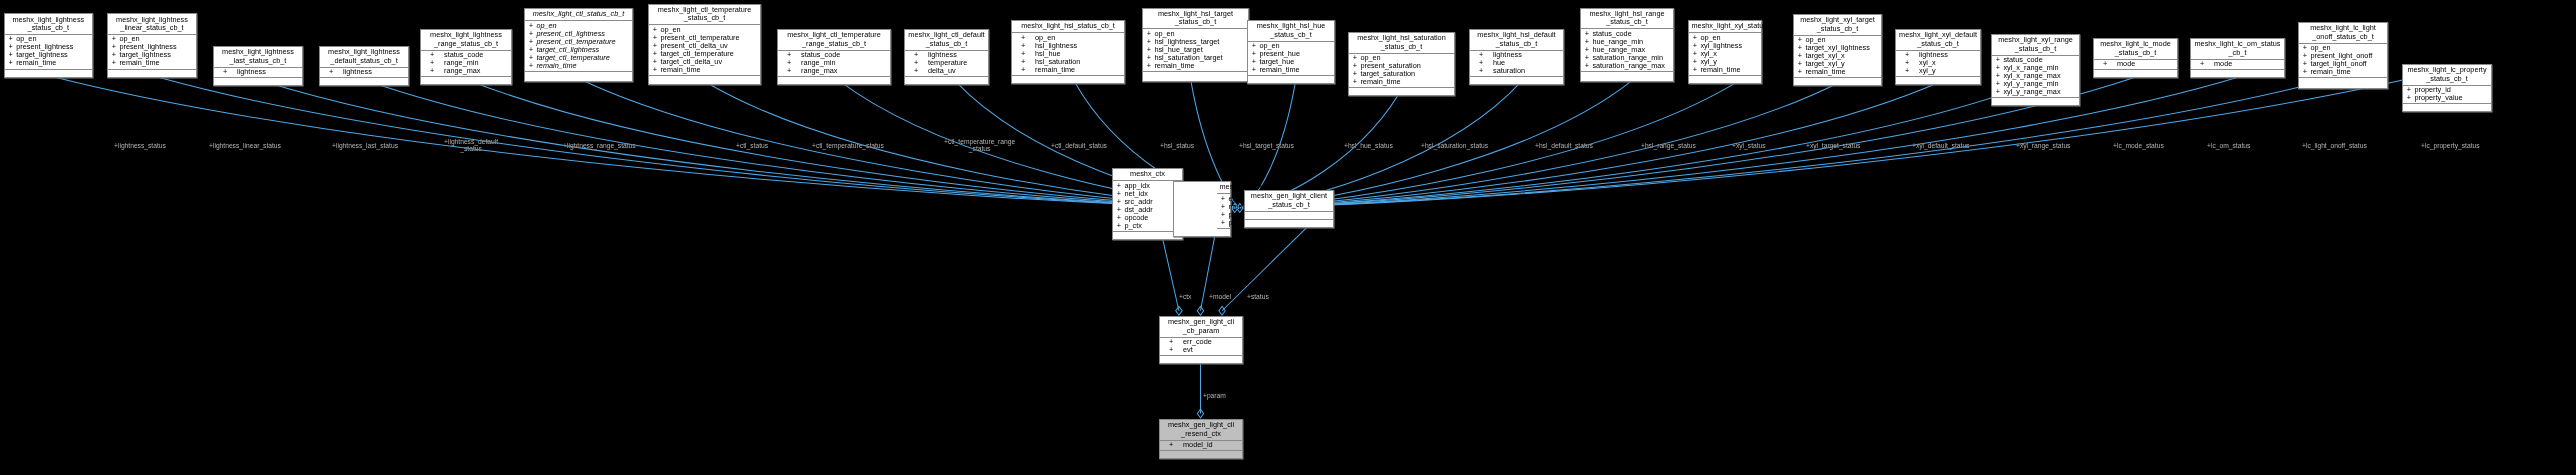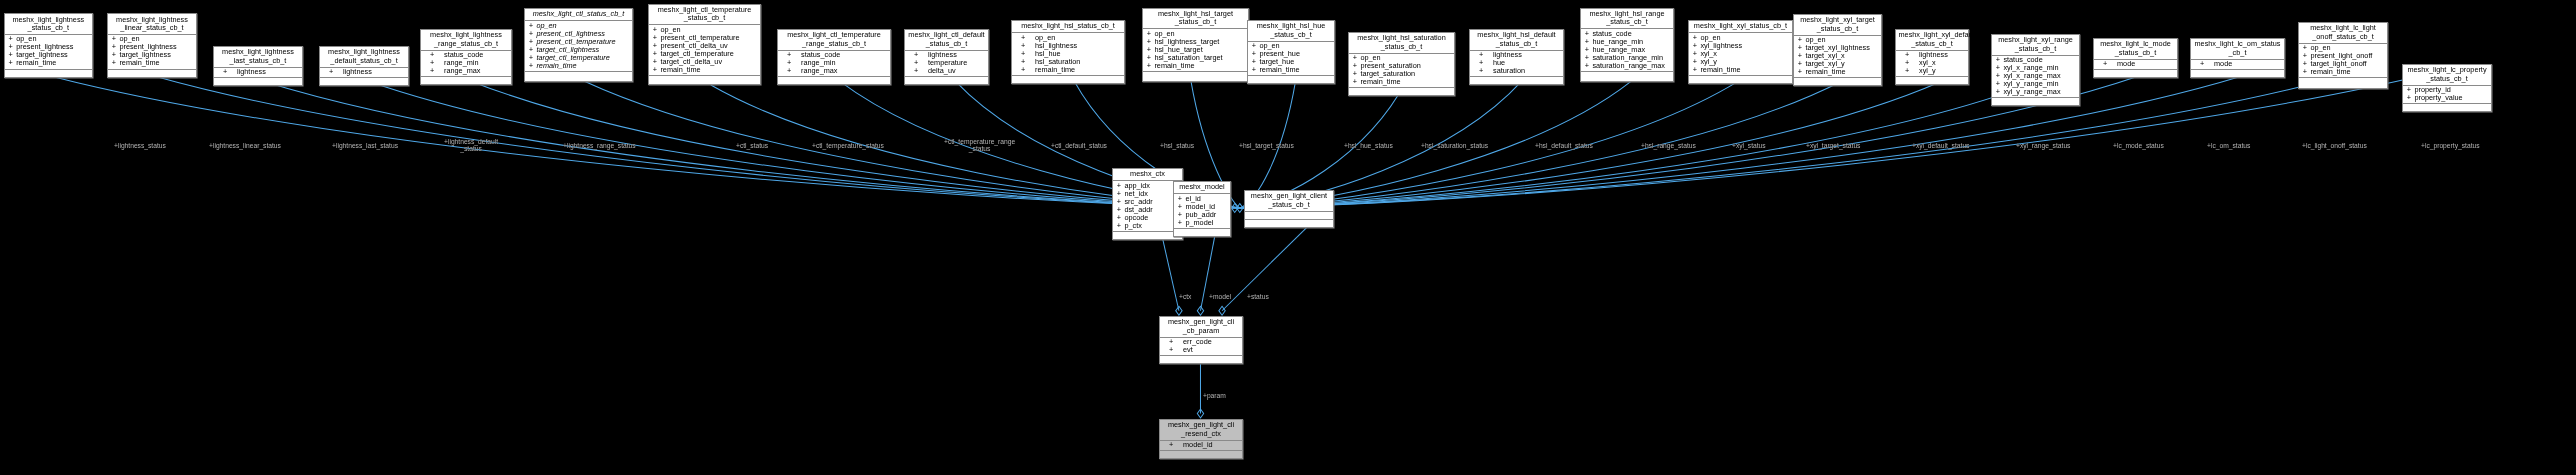--- a/index.html
+++ b/index.html
@@ -224,21 +224,21 @@
 _status_cb_t</div>
       <div class="fields">
         <div class="f"><span class="vis">+</span><span>status_code</span></div>
         <div class="f"><span class="vis">+</span><span>hue_range_min</span></div>
         <div class="f"><span class="vis">+</span><span>hue_range_max</span></div>
         <div class="f"><span class="vis">+</span><span>saturation_range_min</span></div>
         <div class="f"><span class="vis">+</span><span>saturation_range_max</span></div>
       </div>
       <div class="methods"></div>
     </div>
-    <div class="node" style="left: 1688px; top: 20px; width: 105px; min-height: 61px;">
+    <div class="node" style="left: 1688px; top: 20px; width: 74px; min-height: 61px;">
       <div class="title">meshx_light_xyl_status_cb_t</div>
       <div class="fields">
         <div class="f"><span class="vis">+</span><span>op_en</span></div>
         <div class="f"><span class="vis">+</span><span>xyl_lightness</span></div>
         <div class="f"><span class="vis">+</span><span>xyl_x</span></div>
         <div class="f"><span class="vis">+</span><span>xyl_y</span></div>
         <div class="f"><span class="vis">+</span><span>remain_time</span></div>
       </div>
       <div class="methods"></div>
     </div>
@@ -247,21 +247,21 @@
 _status_cb_t</div>
       <div class="fields">
         <div class="f"><span class="vis">+</span><span>op_en</span></div>
         <div class="f"><span class="vis">+</span><span>target_xyl_lightness</span></div>
         <div class="f"><span class="vis">+</span><span>target_xyl_x</span></div>
         <div class="f"><span class="vis">+</span><span>target_xyl_y</span></div>
         <div class="f"><span class="vis">+</span><span>remain_time</span></div>
       </div>
       <div class="methods"></div>
     </div>
-    <div class="node center-fields" style="left: 1895px; top: 29px; width: 74px; min-height: 52px;">
+    <div class="node center-fields" style="left: 1895px; top: 29px; width: 86px; min-height: 52px;">
       <div class="title">meshx_light_xyl_default
 _status_cb_t</div>
       <div class="fields">
         <div class="f"><span class="vis">+</span><span>lightness</span></div>
         <div class="f"><span class="vis">+</span><span>xyl_x</span></div>
         <div class="f"><span class="vis">+</span><span>xyl_y</span></div>
       </div>
       <div class="methods"></div>
     </div>
     <div class="node" style="left: 1991px; top: 14px; width: 89px; min-height: 67px; margin-top: 20px;">
@@ -317,21 +317,21 @@
       <div class="fields">
         <div class="f"><span class="vis">+</span><span>app_idx</span></div>
         <div class="f"><span class="vis">+</span><span>net_idx</span></div>
         <div class="f"><span class="vis">+</span><span>src_addr</span></div>
         <div class="f"><span class="vis">+</span><span>dst_addr</span></div>
         <div class="f"><span class="vis">+</span><span>opcode</span></div>
         <div class="f"><span class="vis">+</span><span>p_ctx</span></div>
       </div>
       <div class="methods"></div>
     </div>
-    <div class="node" style="left: 1173px; top: 181px; width: 58px; min-height: 56px;">
+    <div class="node" style="left: 1173px; top: 181px; width: 58px; min-height: 56px; padding-left: 43px;">
       <div class="title">meshx_model</div>
       <div class="fields">
         <div class="f"><span class="vis">+</span><span>el_id</span></div>
         <div class="f"><span class="vis">+</span><span>model_id</span></div>
         <div class="f"><span class="vis">+</span><span>pub_addr</span></div>
         <div class="f"><span class="vis">+</span><span>p_model</span></div>
       </div>
       <div class="methods"></div>
     </div>
     <div class="node center-fields" style="left: 1244px; top: 190px; width: 90px; min-height: 36px;">

